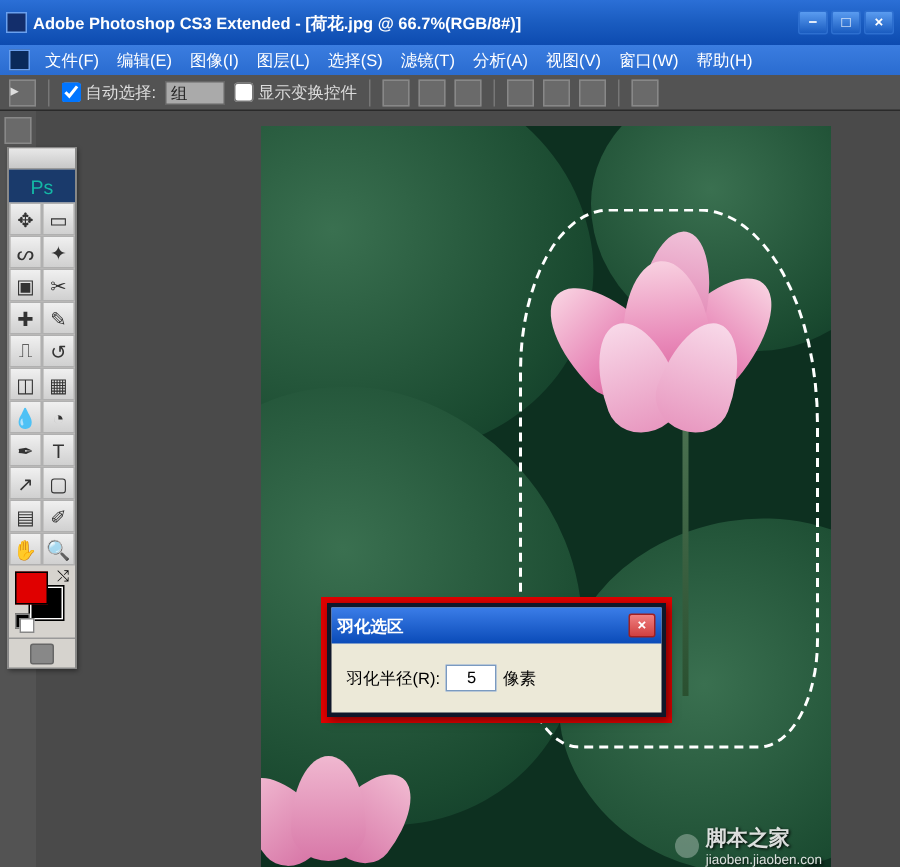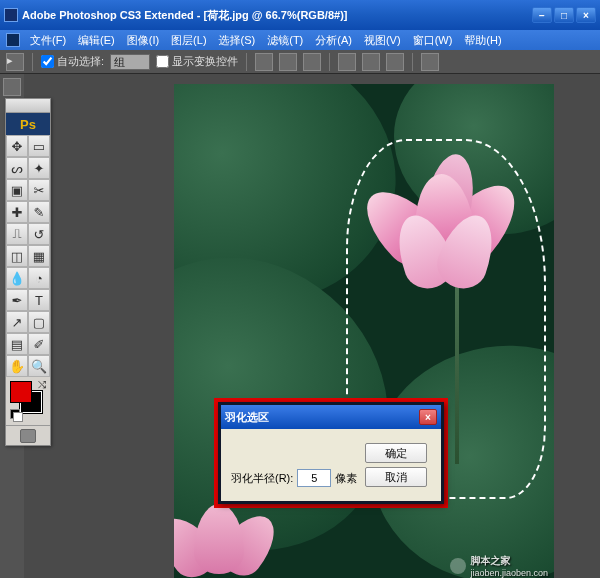--- a/index.html
+++ b/index.html
@@ -13,21 +13,21 @@
 .optionsbar{height:24px;background:#535353;border-bottom:1px solid #2a2a2a;display:flex;align-items:center;padding:0 6px;gap:6px;color:#ddd;}
 .opt-ic{width:18px;height:18px;background:#6a6a6a;border:1px solid #888;}
 .cb{display:flex;gap:3px;}
 .opt-sel{width:40px;height:16px;background:#aaa;border:1px solid #666;}
 .workspace{position:relative;height:512px;background:#4a4a4a;display:flex;}
 .sidebar{width:24px;background:#535353;display:flex;flex-direction:column;align-items:center;padding-top:4px;gap:2px;}
 .side-ic{width:18px;height:18px;background:#6a6a6a;border:1px solid #888;cursor:pointer;}
 .toolbox{position:absolute;left:5px;top:24px;width:46px;background:#d6d3ce;border:1px solid #888;box-shadow:1px 1px 3px rgba(0,0,0,.4);}
 .tb-hdr{height:14px;background:linear-gradient(#e8e8e8,#c8c8c8);border-bottom:1px solid #999;}
 .tb-logo{height:22px;background:#1a3a6b;display:flex;align-items:center;justify-content:center;}
-.tb-logo span{color:#eab308;font-weight:bold;font-size:13px;}
+.tb-logo span{color:#14b8a6;font-weight:normal;font-size:13px;}
 .tb-grid{display:grid;grid-template-columns:1fr 1fr;}
 .tool{height:22px;border:1px solid #b0b0b0;background:linear-gradient(#f0f0f0,#d0d0d0);display:flex;align-items:center;justify-content:center;cursor:pointer;font-size:13px;color:#333;}
 .tb-colors{padding:4px;position:relative;height:48px;}
 .fg{position:absolute;top:4px;left:4px;width:22px;height:22px;background:#e00000;border:1px solid #000;z-index:2;}
 .bg{position:absolute;top:14px;left:14px;width:22px;height:22px;background:#000;border:1px solid #fff;outline:1px solid #000;}
 .sw{position:absolute;top:2px;right:4px;font-size:10px;}
 .df{position:absolute;bottom:4px;left:4px;width:12px;height:12px;}
 .df::before{content:"";position:absolute;width:8px;height:8px;background:#000;border:1px solid #888;}
 .df::after{content:"";position:absolute;top:3px;left:3px;width:8px;height:8px;background:#fff;border:1px solid #888;}
 .qm{height:20px;display:flex;align-items:center;justify-content:center;border-top:1px solid #999;}
@@ -141,41 +141,37 @@
       </div>
       <div class="flower f2">
         <div class="petal p2"></div>
           <div class="petal p3"></div>
           <div class="petal p1"></div>
       </div>
       <div class="sel"></div>
       <div class="watermark">
         <span class="wm-ic"></span>
         <div>
-          <div style="font-size:10px;font-weight:bold;">脚本之家</div>
+          <div style="font-size:14px;font-weight:bold;">脚本之家</div>
           <div style="font-size:9px;">jiaoben.jiaoben.con</div>
         </div>
       </div>
     </div>
 
     <div class="dialog-wrap">
       <div class="dialog">
         <div class="dlg-title">
           <span>羽化选区</span>
           <div class="dlg-close">×</div>
         </div>
         <div class="dlg-body">
           <div class="dlg-left">
             <span>羽化半径(R):</span>
             <input class="dlg-input" value="5" style="">
             <span>像素</span>
-          </div>
-          <div class="dlg-btns">
-            <div class="dlg-btn">确定</div>
-            <div class="dlg-btn">取消</div>
           </div>
         </div>
       </div>
     </div>
   </div>
 
   <div class="toolbox">
     <div class="tb-hdr"></div>
     <div class="tb-logo">
         <span>Ps</span>

